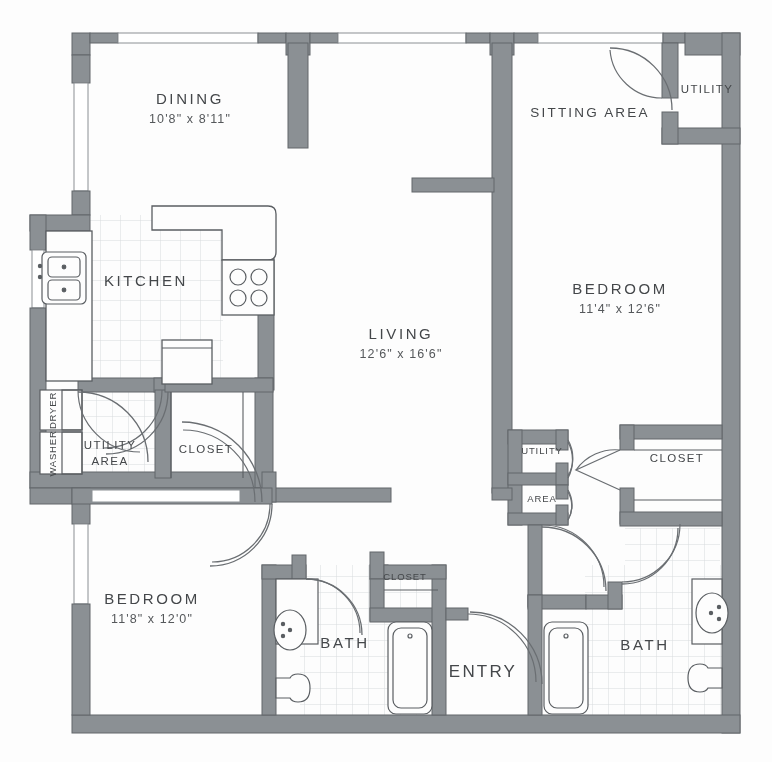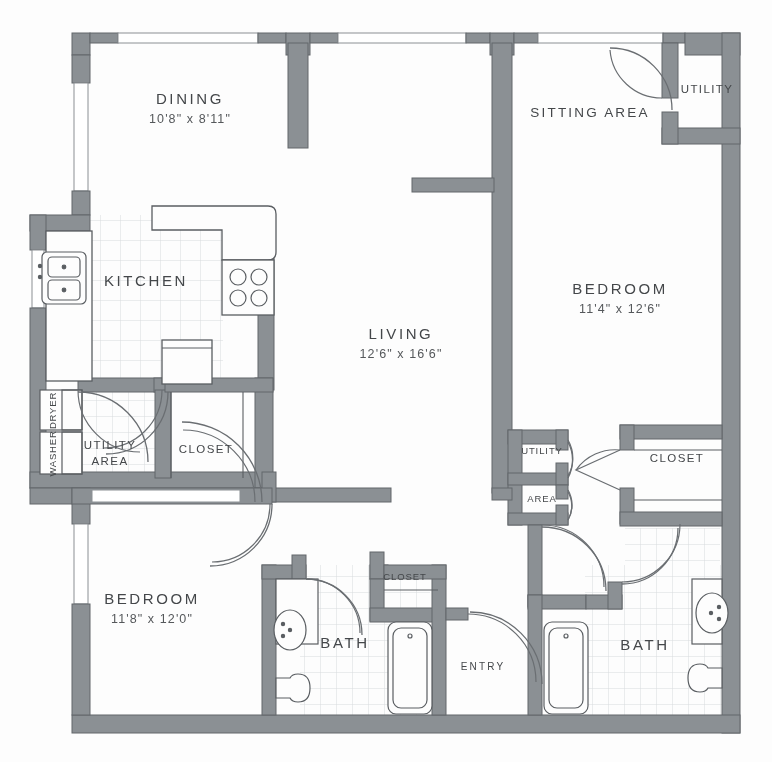--- a/index.html
+++ b/index.html
@@ -347,21 +347,21 @@
 
   <div class="room-label lbl-tiny" style="left:375px; top:571px; width:60px;">
     <span class="room-name">CLOSET</span>
   </div>
 
   <div class="room-label" style="left:295px; top:634px; width:100px;">
     <span class="room-name">BATH</span>
   </div>
 
   <div class="room-label lbl-small" style="left:443px; top:661px; width:80px;">
-    <span class="room-name" style="font-size:10px; letter-spacing:2.2px;">ENTRY</span>
+    <span class="room-name" style="font-size:17px; letter-spacing:2.2px;">ENTRY</span>
   </div>
 
   <div class="room-label" style="left:595px; top:636px; width:100px;">
     <span class="room-name">BATH</span>
   </div>
 
   <div class="lbl-appliance" style="left:30px; top:405px; width:44px; text-align:center; transform: rotate(-90deg);">
     <span>DRYER</span>
   </div>
 

